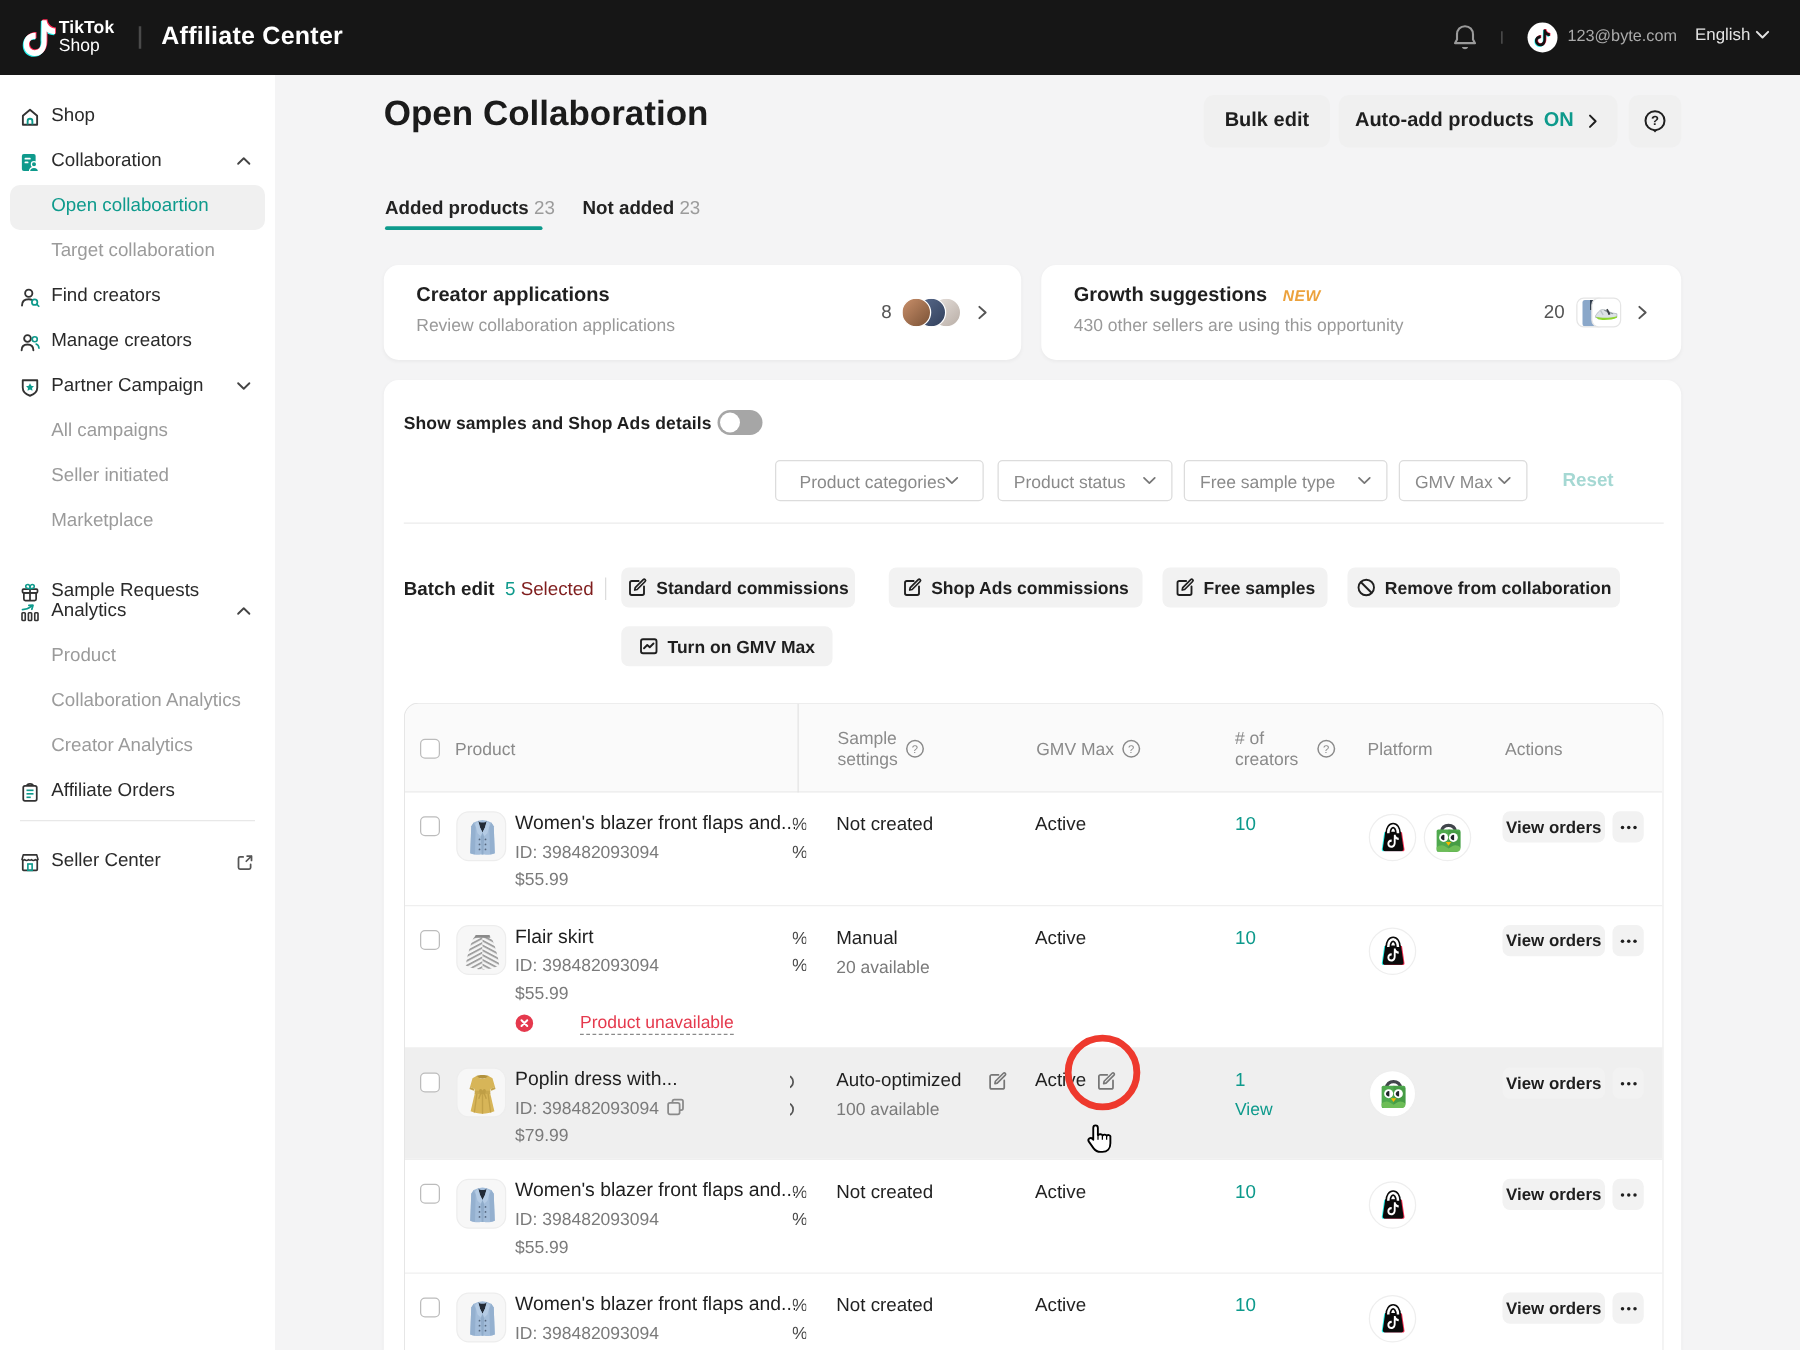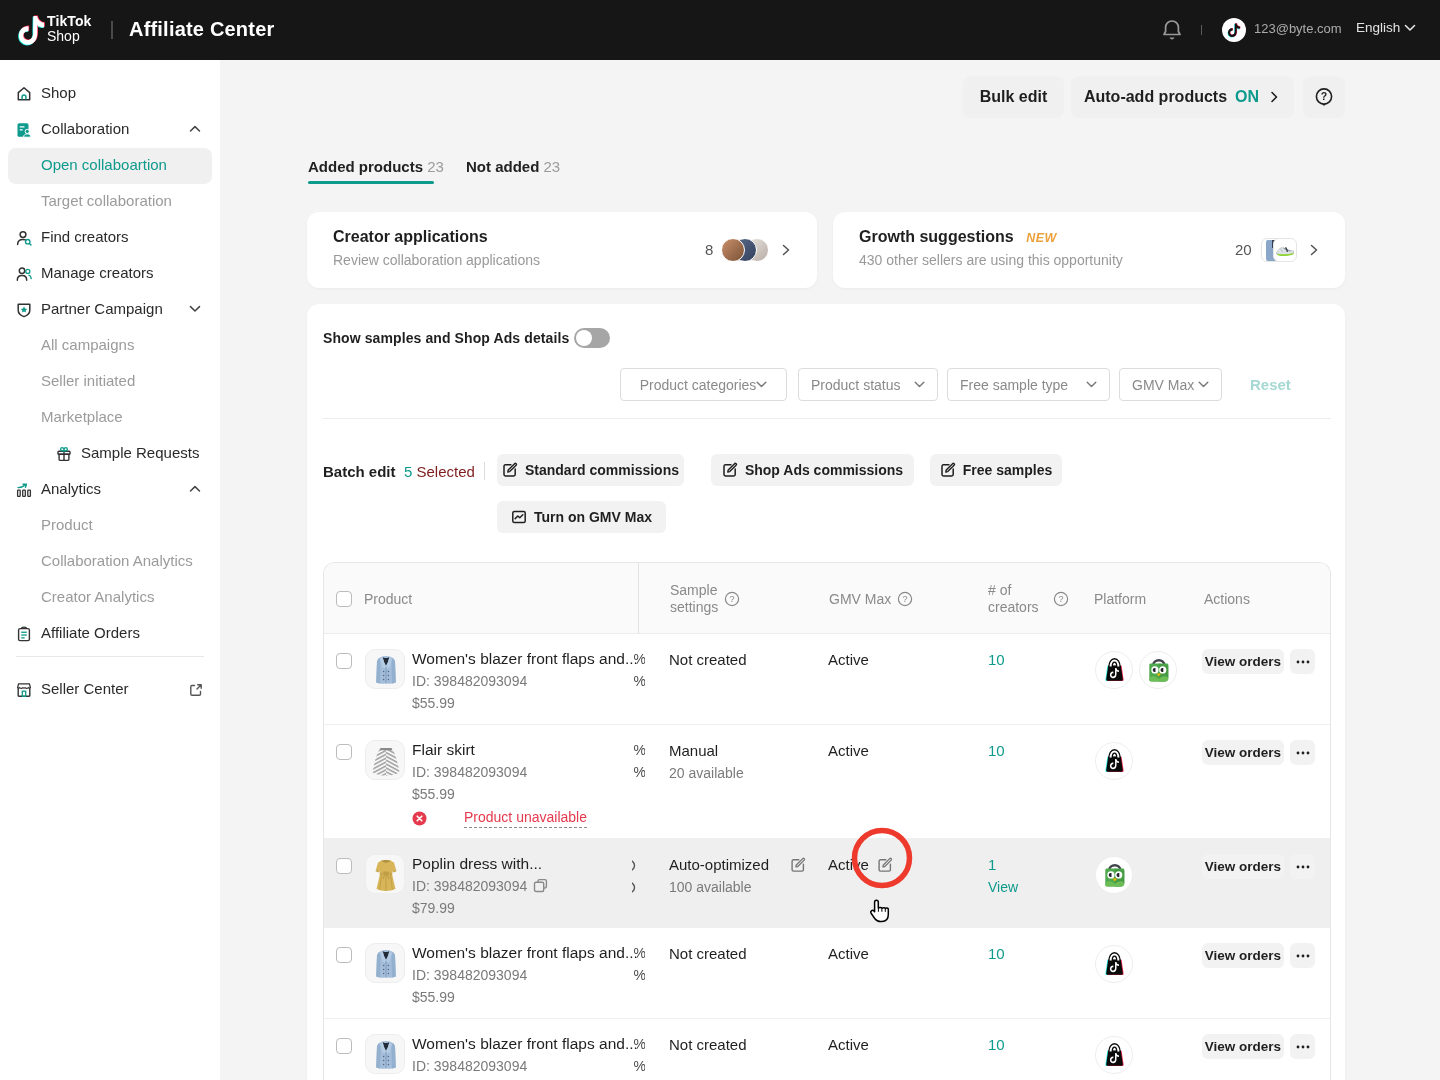--- a/index.html
+++ b/index.html
@@ -155,21 +155,21 @@
   </div>
   <div class="nav-item" style="top:268px;">
       <div class="lbl sub">All campaigns</div>
     </div>
   <div class="nav-item" style="top:304px;">
       <div class="lbl sub">Seller initiated</div>
     </div>
   <div class="nav-item" style="top:340px;">
       <div class="lbl sub">Marketplace</div>
     </div>
-  <div class="nav-item" style="top:376px;margin-left:40px;">
+  <div class="nav-item" style="top:396px;">
     <svg class="ico" viewBox="0 0 16 16">
         <rect x="2" y="5.2" width="12" height="3" rx="0.8" fill="none" stroke="#333" stroke-width="1.4"></rect>
         <path d="M3.1 8.2 H12.9 V13.2 C12.9 13.9 12.4 14.4 11.7 14.4 H4.3 C3.6 14.4 3.1 13.9 3.1 13.2 Z" fill="none" stroke="#333" stroke-width="1.4"></path>
         <path d="M8 5.2 V14.4" stroke="#333" stroke-width="1.4"></path>
         <path d="M8 5 C6.2 5 4.6 4.4 4.6 3.2 C4.6 2.2 5.4 1.6 6.3 1.6 C7.5 1.6 8 2.9 8 5 Z M8 5 C9.8 5 11.4 4.4 11.4 3.2 C11.4 2.2 10.6 1.6 9.7 1.6 C8.5 1.6 8 2.9 8 5 Z" fill="none" stroke="#0e9a8c" stroke-width="1.3"></path>
       </svg>
     <div class="lbl">Sample Requests</div>
   </div>
   <div class="nav-item" style="top:412px;">
     <svg class="ico" viewBox="0 0 16 16">
@@ -211,20 +211,21 @@
         <rect x="6.3" y="9.2" width="3.4" height="5.1" fill="none" stroke="#0e9a8c" stroke-width="1.3"></rect>
       </svg>
     <div class="lbl">Seller Center</div>
     <svg class="chev" style="top:11px;" width="14" height="14" viewBox="0 0 14 14">
         <path d="M5.5 2.5 H3 C2.2 2.5 1.8 2.9 1.8 3.7 V11 C1.8 11.8 2.2 12.2 3 12.2 H10.3 C11.1 12.2 11.5 11.8 11.5 11 V8.5" fill="none" stroke="#555" stroke-width="1.4" stroke-linecap="round"></path>
         <path d="M8 6 L12.2 1.8 M12.2 1.8 H8.7 M12.2 1.8 V5.3" fill="none" stroke="#555" stroke-width="1.4" stroke-linecap="round" stroke-linejoin="round"></path>
       </svg>
   </div>
 </div>
 <div id="main">
+  <h1 class="pagetitle">Open Collaboration</h1>
   <div class="topbtn" style="left:743px; width:101px;">Bulk edit</div>
   <div class="topbtn" style="left:851px; width:223px; gap:8px;">Auto-add products <span style="color:#0e9a8c;">ON</span>
     <svg width="14" height="14" viewBox="0 0 14 14">
         <path d="M5 2.5 L9.5 7 L5 11.5" fill="none" stroke="#1f1f1f" stroke-width="1.6" stroke-linecap="round" stroke-linejoin="round"></path>
       </svg>
   </div>
   <div class="topbtn" style="left:1083px; width:42px;">
     <svg width="22" height="22" viewBox="0 0 22 22">
         <circle cx="11" cy="10.5" r="7.6" fill="none" stroke="#1f1f1f" stroke-width="1.6"></circle>
         <text x="11" y="14" text-anchor="middle" font-size="10.5" font-weight="700" fill="#1f1f1f" font-family="Liberation Sans">?</text>
@@ -298,20 +299,24 @@
           <path d="M6.2 8.1 L12.6 1.7 C13 1.3 13.7 1.3 14.1 1.7 C14.5 2.1 14.5 2.8 14.1 3.2 L7.7 9.6 L5.8 10 Z" fill="none" stroke="#1f1f1f" stroke-width="1.4" stroke-linejoin="round"></path>
         </svg>Standard commissions</div>
     <div class="batchbtn" style="left:404px; top:150px; width:203px;"><svg width="16" height="16" viewBox="0 0 16 16">
           <path d="M13.2 7.1 V12.6 C13.2 13.4 12.6 14 11.8 14 H3.4 C2.6 14 2 13.4 2 12.6 V4.2 C2 3.4 2.6 2.8 3.4 2.8 H8.9" fill="none" stroke="#1f1f1f" stroke-width="1.5" stroke-linecap="round"></path>
           <path d="M6.2 8.1 L12.6 1.7 C13 1.3 13.7 1.3 14.1 1.7 C14.5 2.1 14.5 2.8 14.1 3.2 L7.7 9.6 L5.8 10 Z" fill="none" stroke="#1f1f1f" stroke-width="1.4" stroke-linejoin="round"></path>
         </svg>Shop Ads commissions</div>
     <div class="batchbtn" style="left:623px; top:150px; width:132px;"><svg width="16" height="16" viewBox="0 0 16 16">
           <path d="M13.2 7.1 V12.6 C13.2 13.4 12.6 14 11.8 14 H3.4 C2.6 14 2 13.4 2 12.6 V4.2 C2 3.4 2.6 2.8 3.4 2.8 H8.9" fill="none" stroke="#1f1f1f" stroke-width="1.5" stroke-linecap="round"></path>
           <path d="M6.2 8.1 L12.6 1.7 C13 1.3 13.7 1.3 14.1 1.7 C14.5 2.1 14.5 2.8 14.1 3.2 L7.7 9.6 L5.8 10 Z" fill="none" stroke="#1f1f1f" stroke-width="1.4" stroke-linejoin="round"></path>
         </svg>Free samples</div>
+    <div class="batchbtn" style="left:771px; top:150px; width:218px;"><svg width="16" height="16" viewBox="0 0 16 16">
+          <circle cx="8" cy="8" r="6.2" fill="none" stroke="#1f1f1f" stroke-width="1.5"></circle>
+          <path d="M3.8 3.8 L12.2 12.2" stroke="#1f1f1f" stroke-width="1.5"></path>
+        </svg>Remove from collaboration</div>
     <div class="batchbtn" style="left:190px; top:197px; width:169px;"><svg width="16" height="16" viewBox="0 0 16 16">
           <rect x="1.8" y="2.4" width="12.4" height="11.2" rx="1.6" fill="none" stroke="#1f1f1f" stroke-width="1.5"></rect>
           <path d="M4.2 9.6 L6.8 7 L8.8 8.8 L11.8 5.8" fill="none" stroke="#1f1f1f" stroke-width="1.5" stroke-linecap="round" stroke-linejoin="round"></path>
         </svg>Turn on GMV Max</div>
 
     <div id="tbl">
       <div id="thead">
         <div class="cbx" style="top:28px; border-radius:4px;"></div>
         <div class="hlbl" style="left:40px; top:28px;">Product</div>
         <div class="hlbl" style="left:346px; top:19px;">Sample<br>settings</div>

